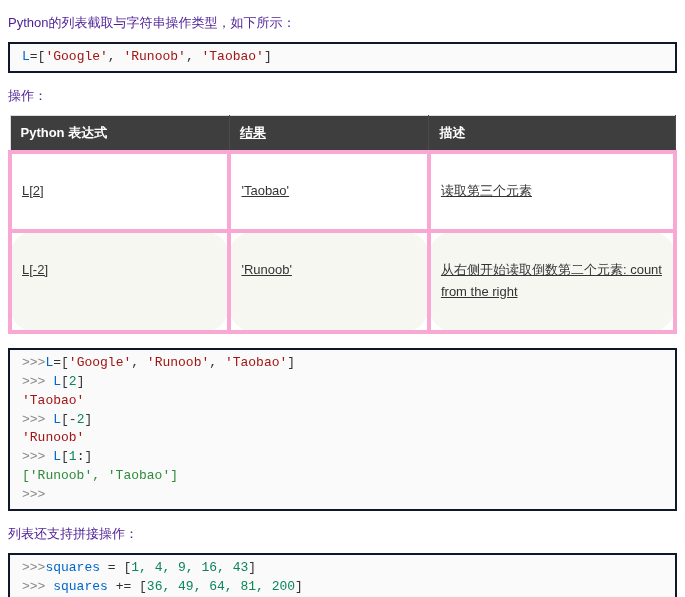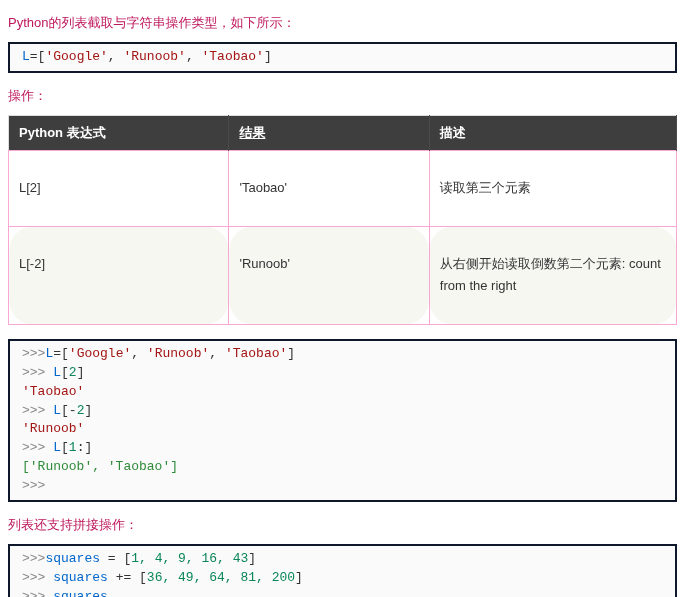--- a/index.html
+++ b/index.html
@@ -7,21 +7,21 @@
     margin: 0;
     padding: 8px;
     font-family: "Microsoft YaHei", Arial, sans-serif;
     font-size: 13px;
     color: #333;
     background: #fff;
     width: 685px;
   }
   .para {
     margin: 6px 0 10px 0;
-    color: #be185d;
+    color: #4c1d95;
   }
   .code-box {
     border: 2px solid #0f172a;
     background: #fafafa;
     padding: 4px 12px;
     font-family: Consolas, "Courier New", monospace;
     font-size: 13px;
     line-height: 1.45;
     white-space: pre;
     margin: 6px 0 14px 0;
@@ -45,24 +45,25 @@
     background: #3e3e3e;
     color: #fff;
     text-align: left;
     padding: 8px 10px;
     font-weight: bold;
     font-size: 13px;
     border-right: 1px solid #4b4b4b;
   }
   table.ops td {
     padding: 26px 10px;
-    border: 1px solid #f9a8d4;
+    border: 4px solid #f9a8d4;
     vertical-align: top;
     line-height: 1.75;
     color: #333;
+    text-decoration: underline;
   }
   table.ops tr.alt td { background: #f7f7f2; border-radius: 25px; }
   .col-expr { width: 33%; }
   .col-res  { width: 30%; text-decoration: underline; }
 </style>
 </head>
 <body>
 
 <p class="para">Python的列表截取与字符串操作类型，如下所示：</p>
 

